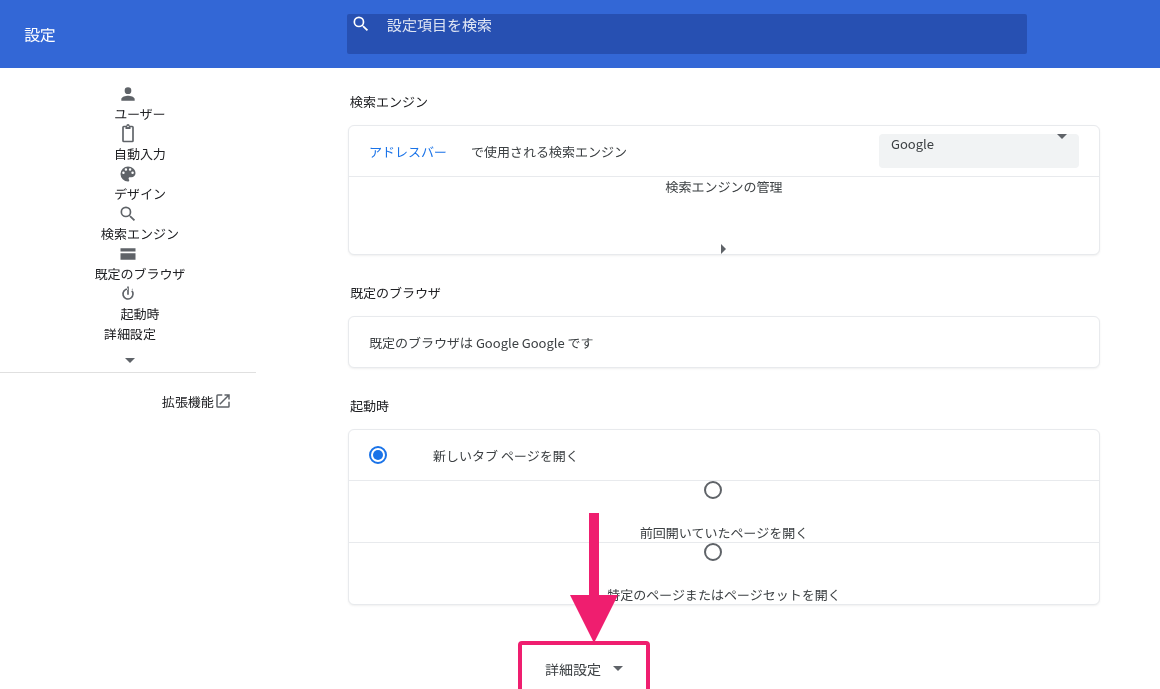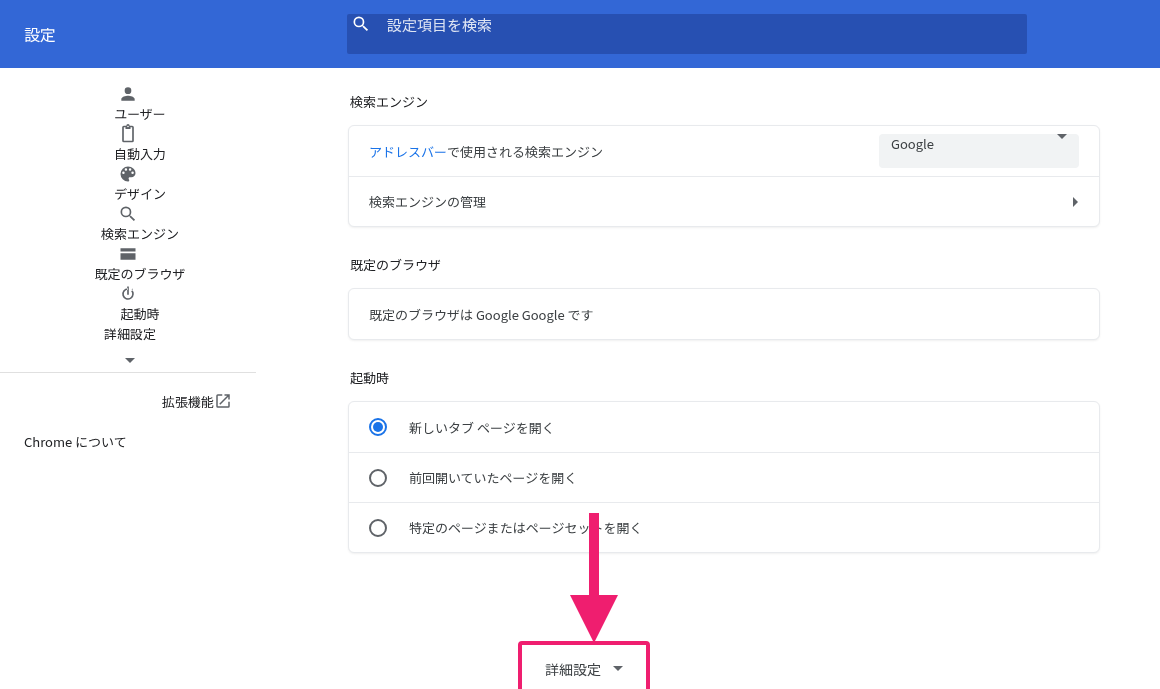--- a/index.html
+++ b/index.html
@@ -19,22 +19,22 @@
     .nav-item.expandable { padding-right:20px; justify-content:space-between; }
     .nav-item.expandable .arrow { fill:#5f6368; }
     .nav-sep { height:1px; background:#e0e0e0; margin:8px 0; }
     .ext-row { display:flex; align-items:center; height:40px; padding:0 24px; font-size:13px; justify-content:flex-end; }
     .ext-row svg { width:18px; height:18px; fill:#5f6368; }
     .about-row { height:40px; display:flex; align-items:center; padding-left:24px; font-size:13px; }
 
     .main { flex:1; padding:24px 60px 0 92px; position:relative; }
     .section-h { font-size:13px; color:#202124; margin:0 0 14px 2px; }
     .card { background:#fff; border:1px solid #e8eaed; border-radius:6px; margin-bottom:28px; box-shadow:0 1px 2px rgba(60,64,67,.08); }
-    .row { display:flex; align-items:center; min-height:50px; padding:0 20px; font-size:13px; color:#3c4043; }
-    .row + .row { border-top:1px solid #e8eaed; }
+    .row { display:flex; align-items:center; min-height:50px; padding:0 20px; font-size:13px; color:#3c4043;gap:24px; }
+    .row + .row { border-top:1px solid #e8eaed;flex-direction:column; }
     .row .link { color:#1a73e8; }
     .row .spacer { flex:1; }
 
     .select { width:200px; height:34px; background:#f1f3f4; border-radius:4px; padding:0 12px; display:flex; align-items:flex-start; justify-content:space-between; font-size:13px; color:#3c4043; }
     .select svg { fill:#5f6368; }
 
     .chev { fill:#5f6368; }
 
     .radio { width:18px; height:18px; margin-right:22px; position:relative; }
     .radio .outer { position:absolute; inset:0; border:2px solid #5f6368; border-radius:50%; }
@@ -116,23 +116,20 @@
     </div>
 
     <div class="nav-sep"></div>
 
     <div class="ext-row">
       <span>拡張機能</span>
       <svg viewBox="0 0 24 24">
           <path d="M14 3v2h3.59L7 15.59 8.41 17 19 6.41V10h2V3h-7zM19 19H5V5h6V3H5a2 2 0 00-2 2v14a2 2 0 002 2h14a2 2 0 002-2v-6h-2v6z"></path>
         </svg>
     </div>
-    <div class="about-row">
-      <span>Chrome について</span>
-    </div>
   </div>
 
   <div class="main">
 
     <div class="section-h">検索エンジン</div>
     <div class="card">
       <div class="row">
         <span class="link">アドレスバー</span>
         <span>で使用される検索エンジン</span>
         <span class="spacer"></span>

